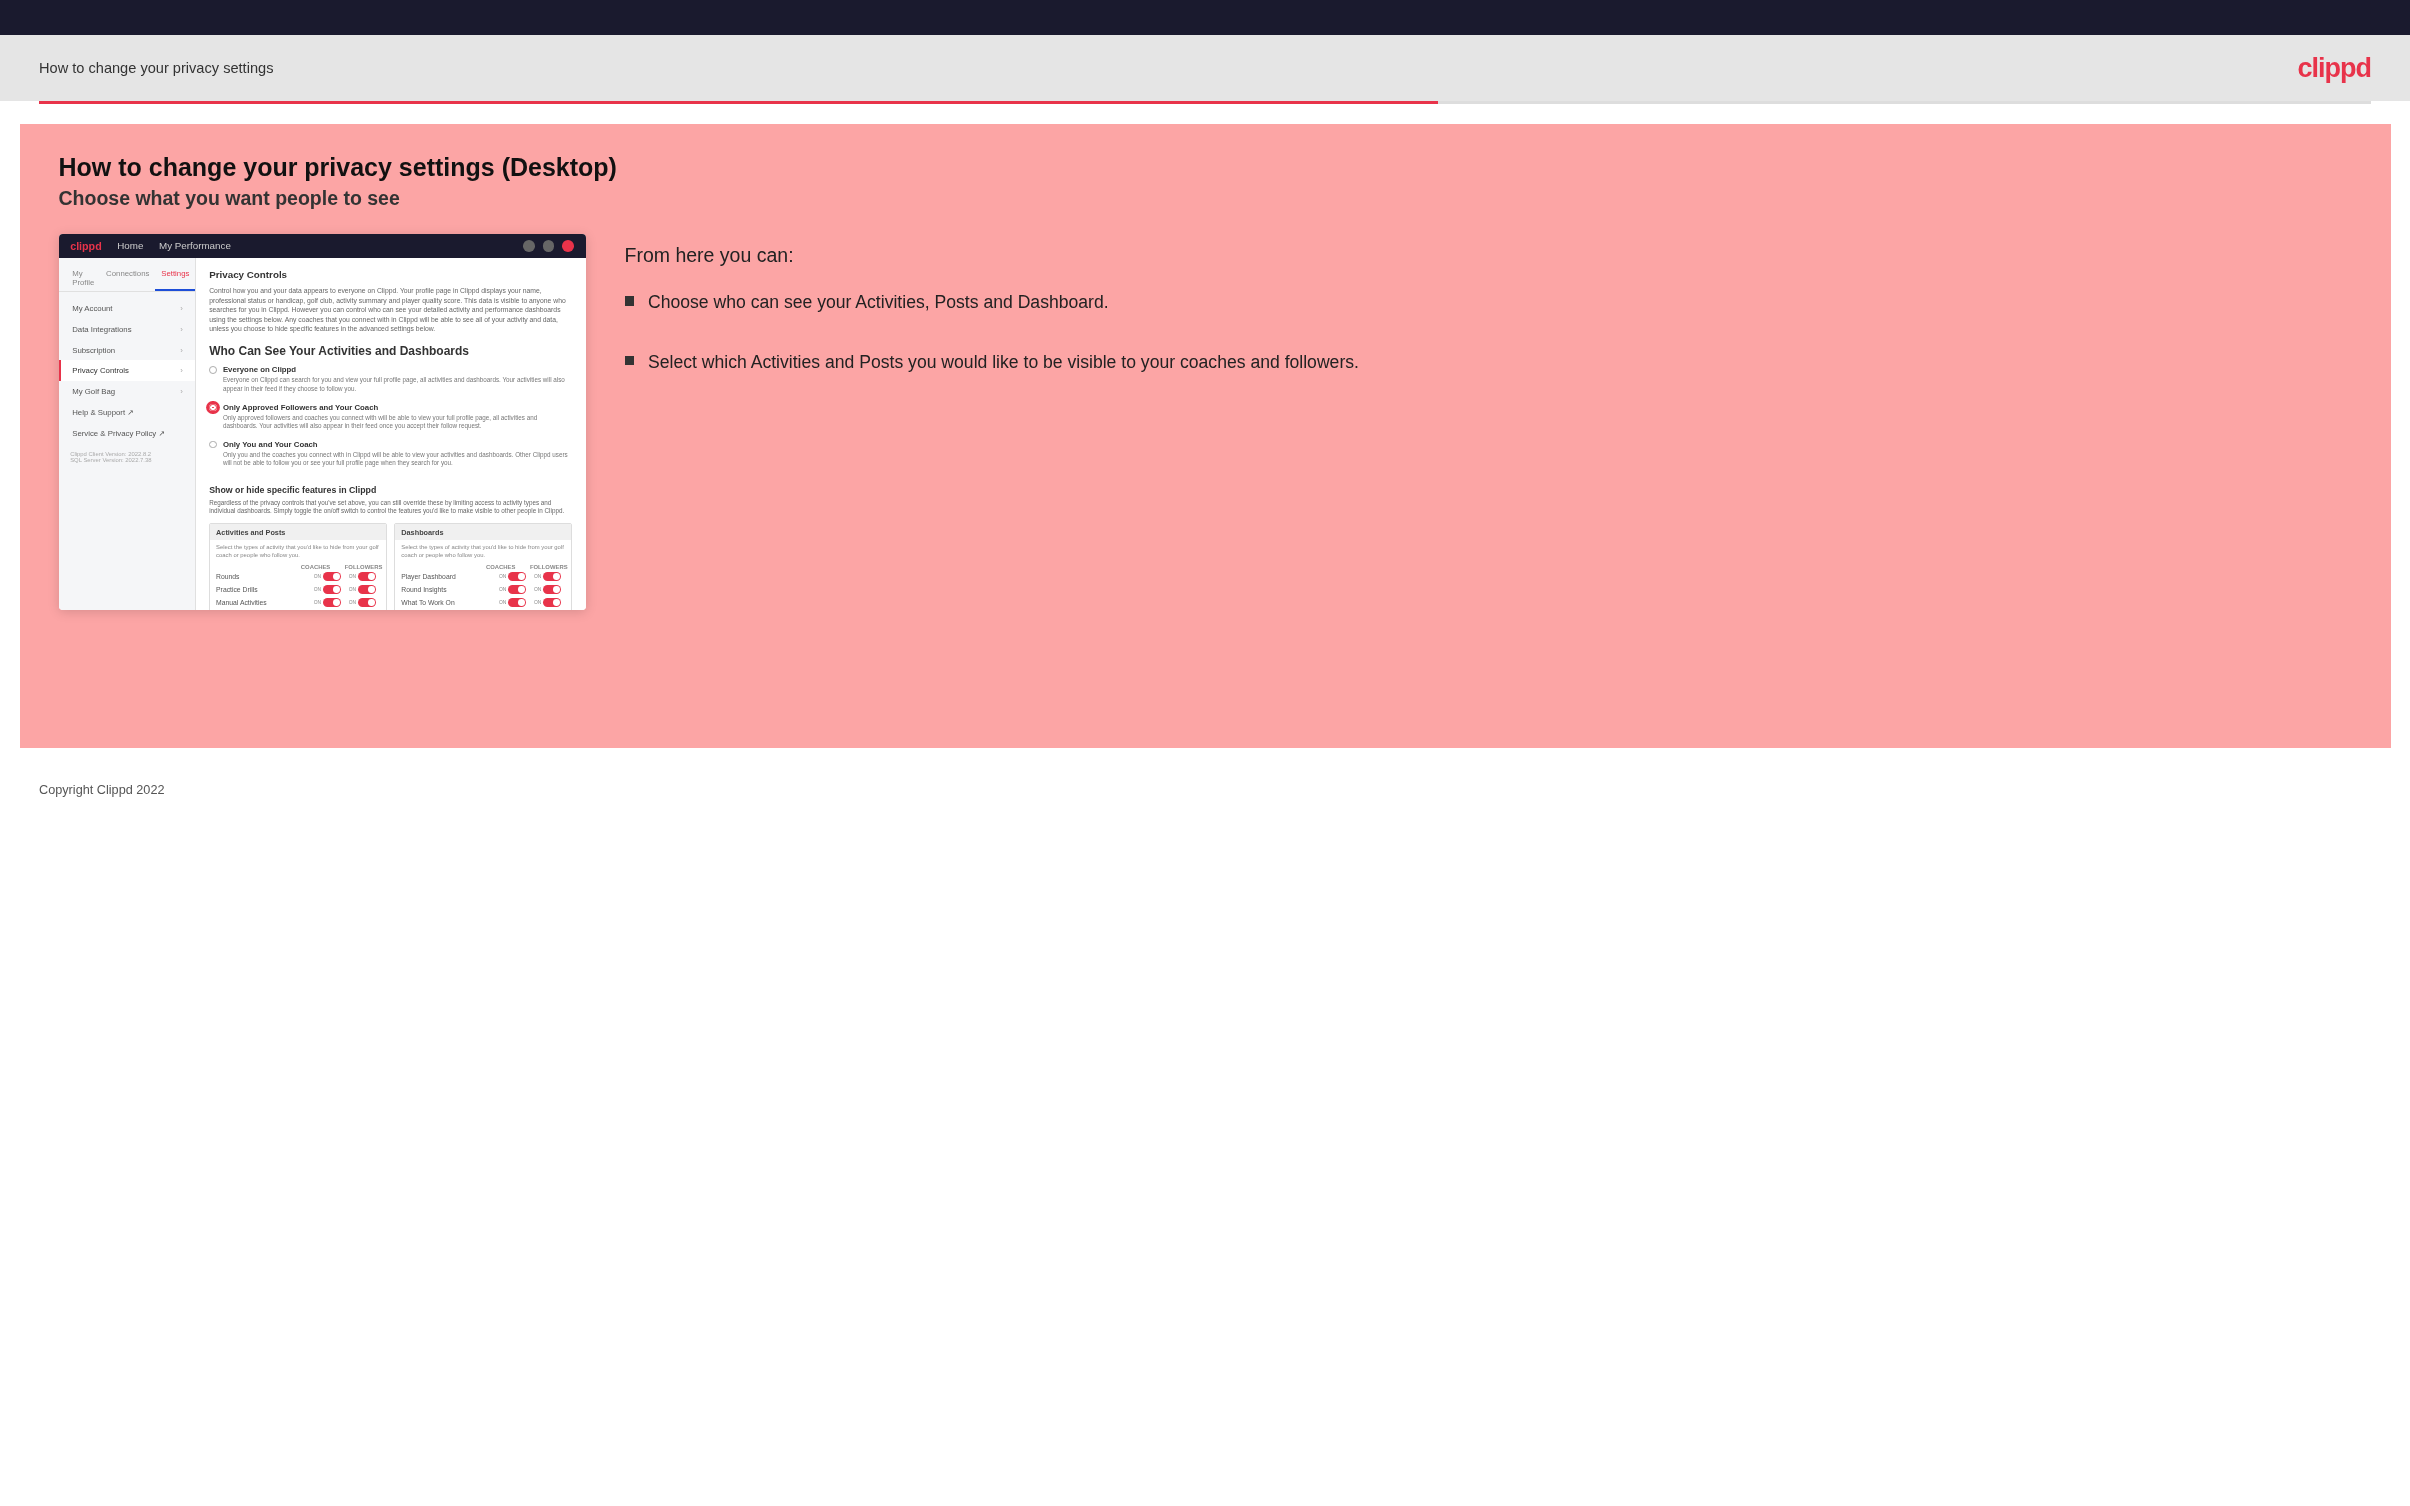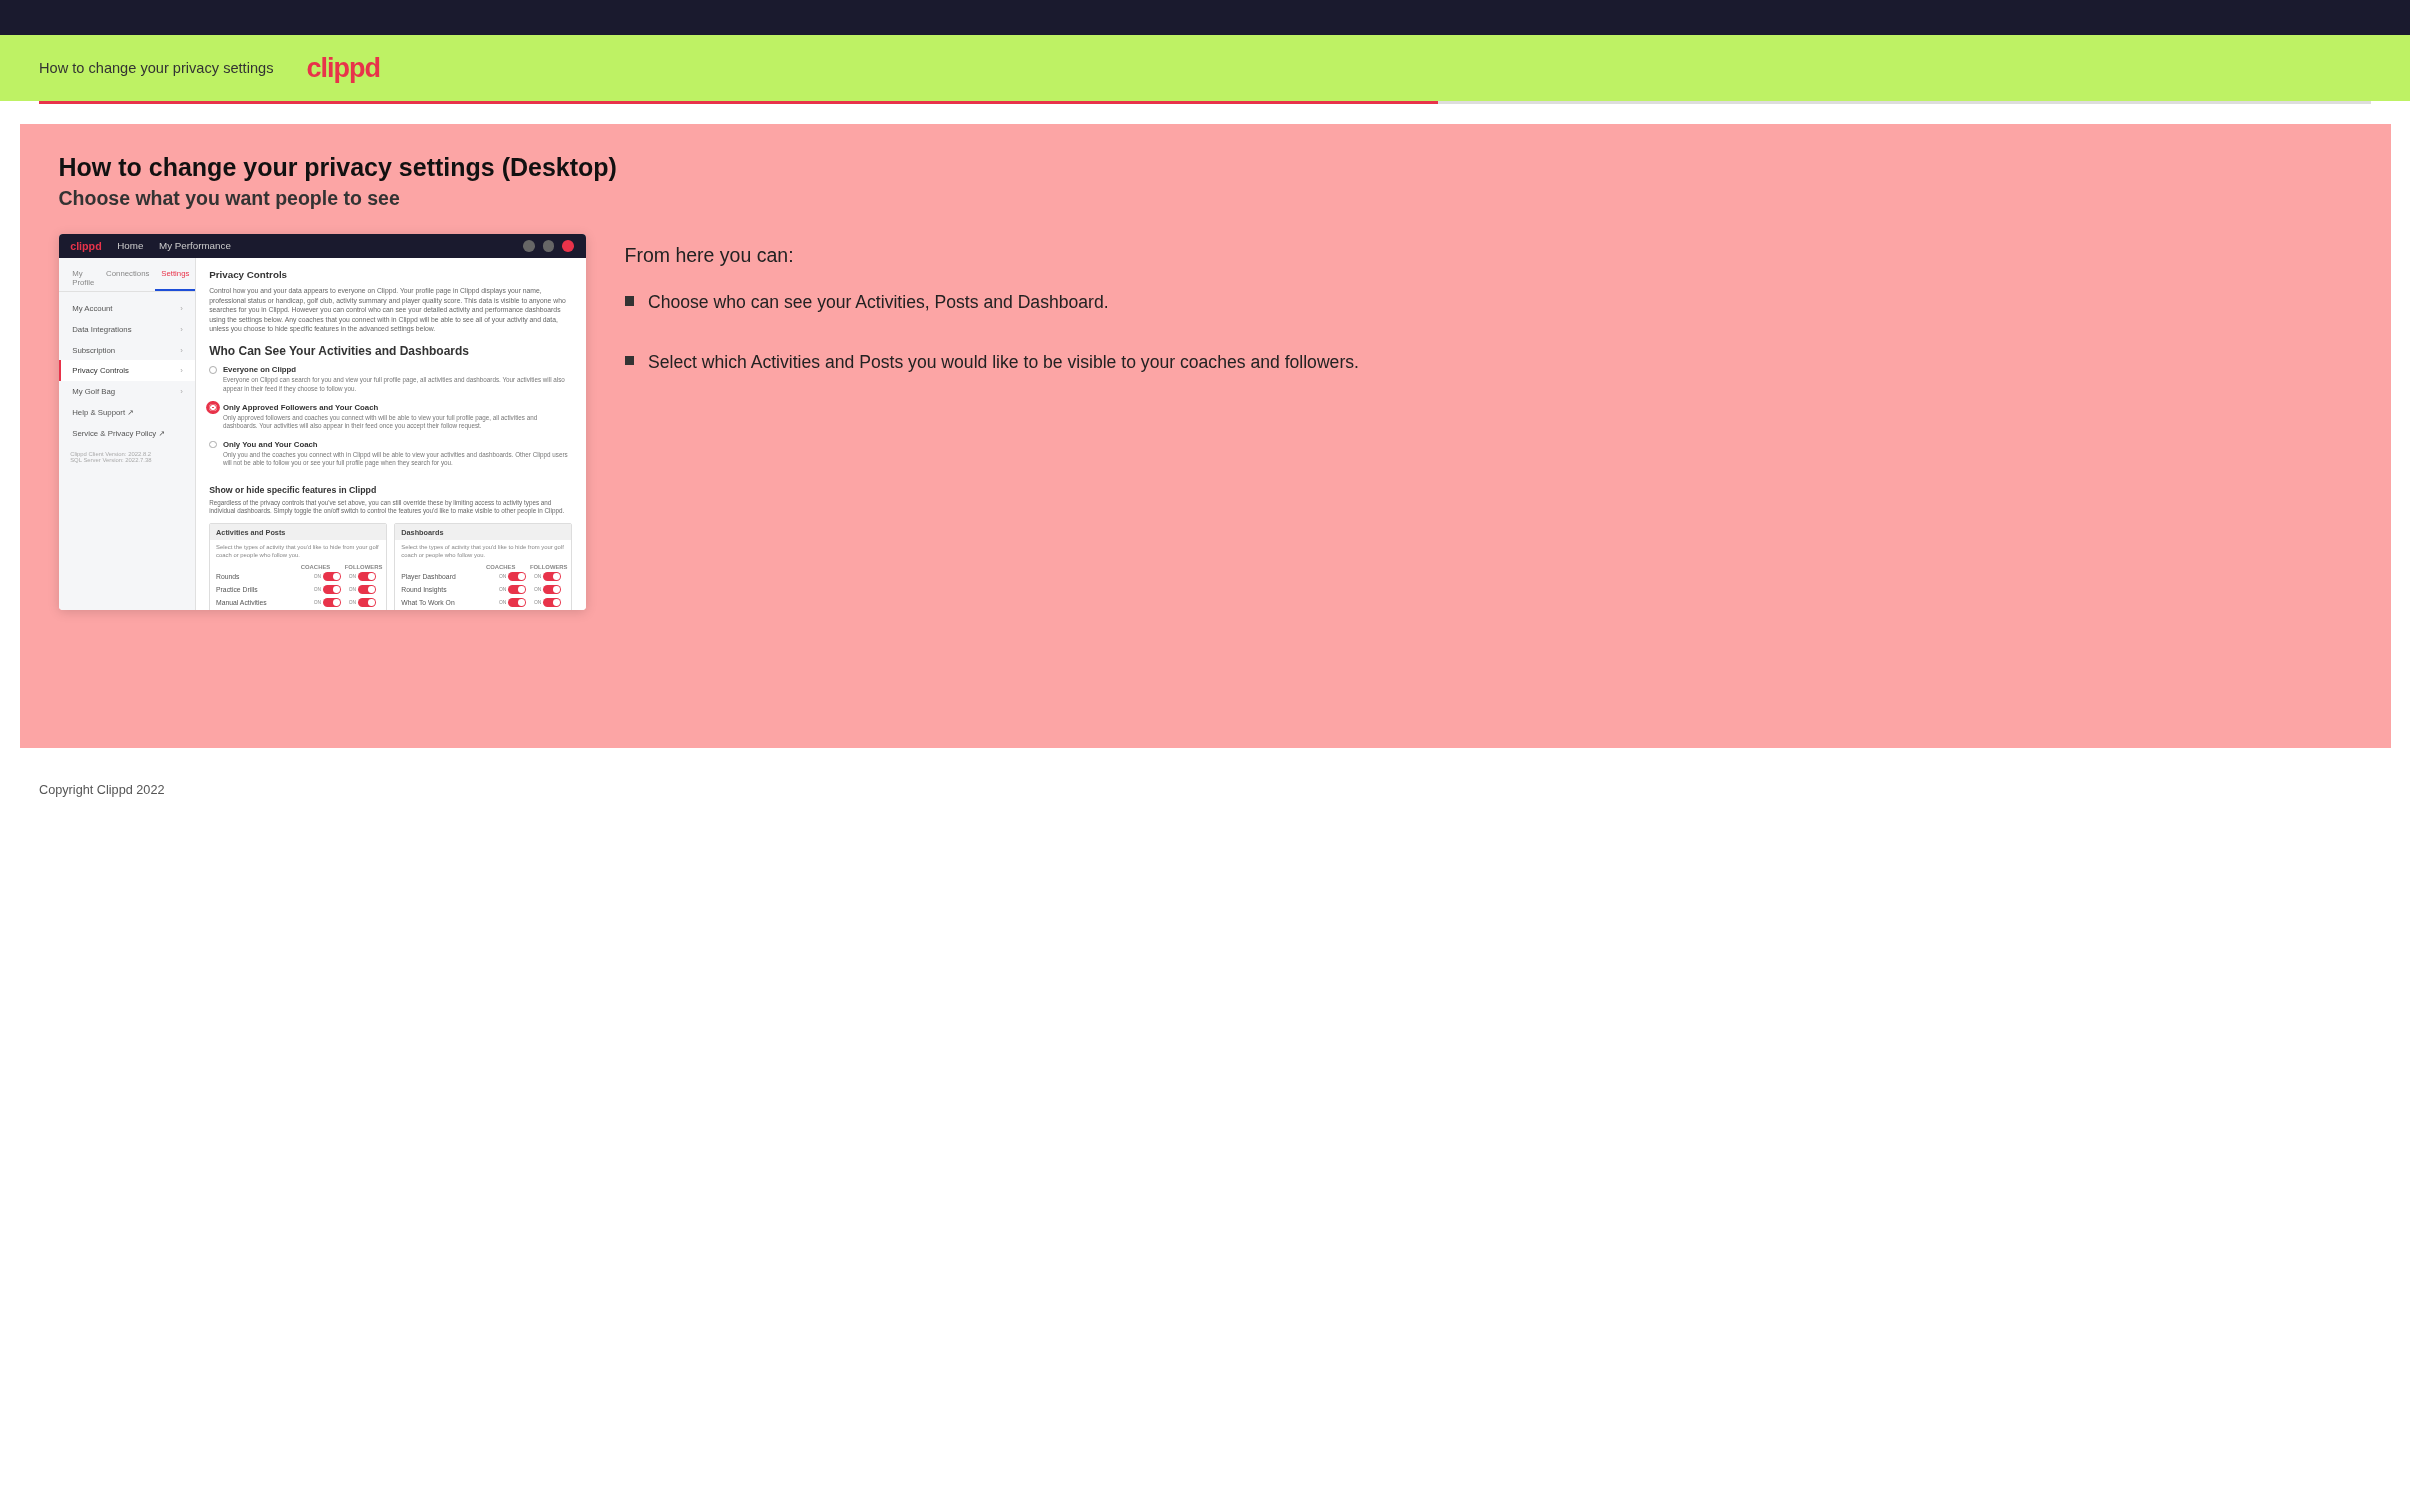--- a/index.html
+++ b/index.html
@@ -7,23 +7,23 @@
 
     .top-bar {
       background: #1a1a2e;
       height: 35px;
       width: 100%;
     }
 
     .header {
       display: flex;
       align-items: center;
-      justify-content: flex-start;
+      justify-content: space-between;
       padding: 17.6px 39px;
-      background: #bef264;
+      background: #e5e5e5;
       gap: 33px;
     }
 
     .header-title {
       font-size: 14.6px;
       color: #333;
     }
 
     .logo {
       font-size: 27px;
@@ -242,21 +242,20 @@
       font-size: 6.3px;
       color: #666;
       line-height: 1.3;
       margin-bottom: 7.8px;
     }
 
     .ss-tables {
       display: flex;
       gap: 7.8px;
       margin-bottom: 0;
-      justify-content: flex-end;
     }
 
     .ss-table {
       flex: 1;
       border: 1px solid #ddd;
       border-radius: 2px;
       overflow: hidden;
     }
 
     .ss-table-header {

